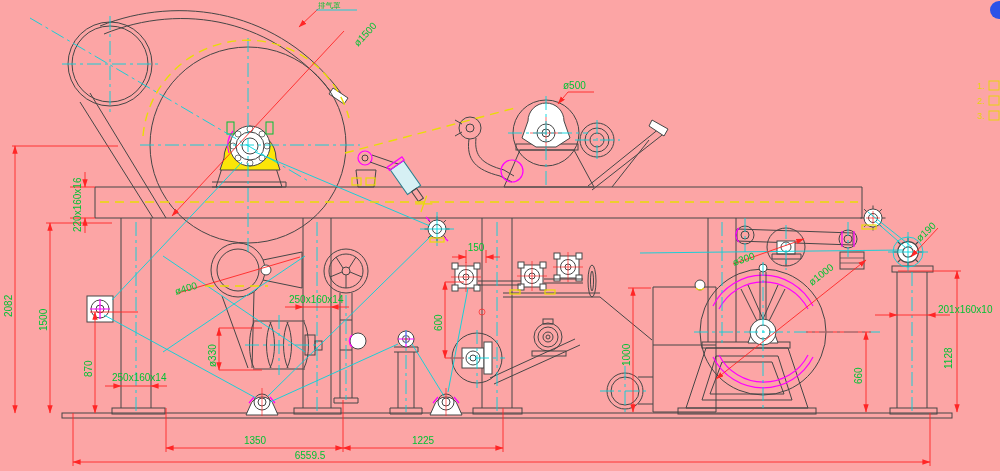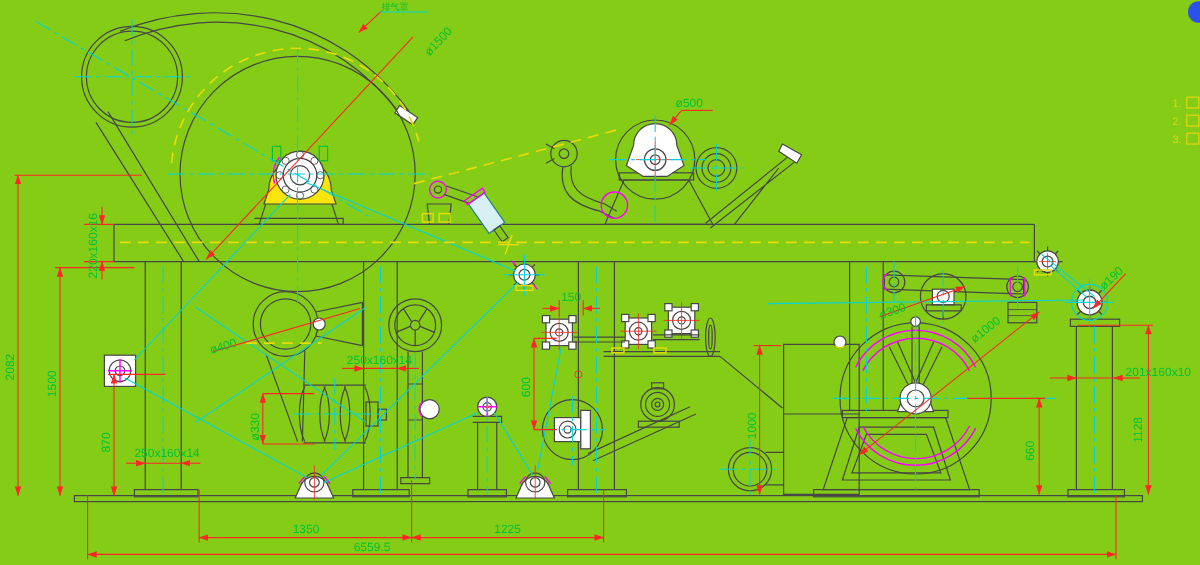--- a/index.html
+++ b/index.html
@@ -1,16 +1,16 @@
 <!DOCTYPE html>
 <html><head>
 <meta charset="utf-8">
 <style>
   html,body{margin:0;padding:0;background:#ffffff;}
-  #page{position:relative;width:1000px;height:471px;background:#84cc16;overflow:hidden;
+  #page{position:relative;width:1000px;height:471px;background:#fca5a5;overflow:hidden;
         font-family:"Liberation Sans", sans-serif;}
   svg{display:block;}
   .ln  {stroke:#464646;fill:none;stroke-width:1;}
   .lnf {stroke:#464646;fill:#ffffff;stroke-width:1;}
   .lnt {stroke:#464646;fill:none;stroke-width:.7;}
   .cy  {stroke:#00d4dc;fill:none;stroke-width:.9;}
   .cyd {stroke:#00d4dc;fill:none;stroke-width:.9;stroke-dasharray:14 4 3 4;}
   .rd  {stroke:#ff2626;fill:none;stroke-width:.9;}
   .rdt {stroke:#ff2626;fill:none;stroke-width:.7;}
   .mg  {stroke:#ff00ff;fill:none;stroke-width:1.2;}

